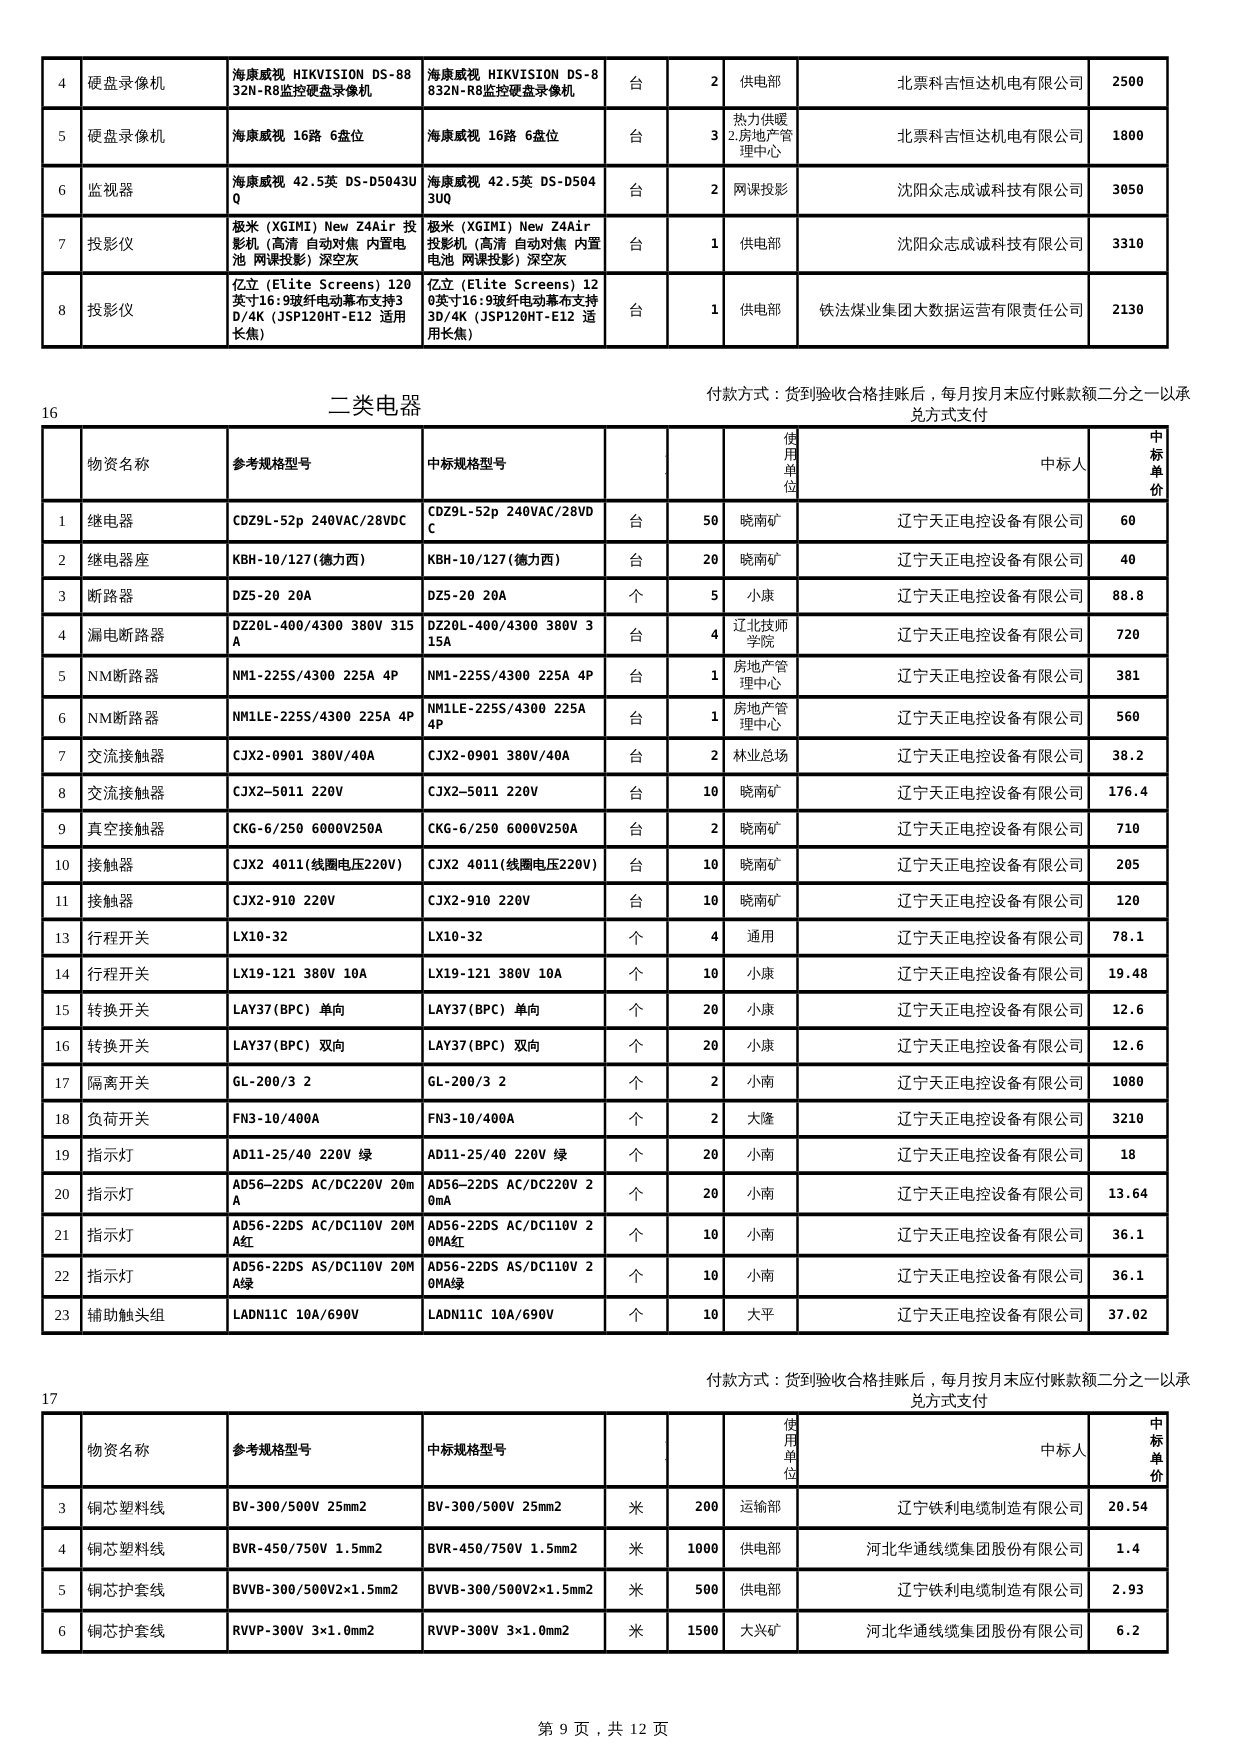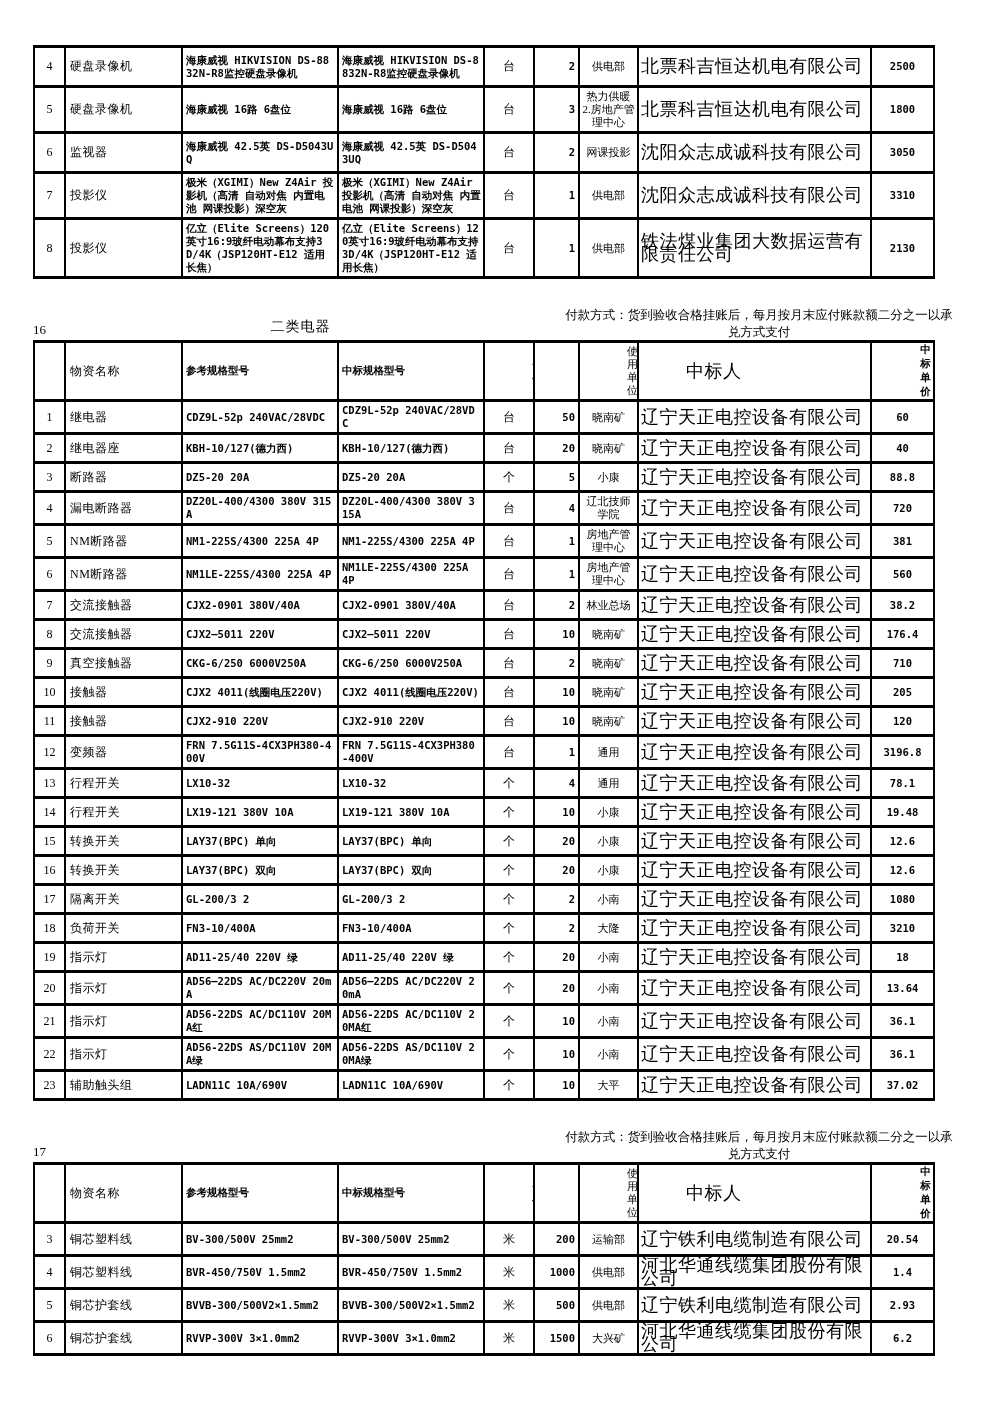--- a/index.html
+++ b/index.html
@@ -52,36 +52,36 @@
     text-align: left; padding-left: 3px;
     word-break: break-all; letter-spacing: 0;
   }
   .c4 { text-align: center; font-size: 12px; }
   .c5 {
     font-family: "DejaVu Sans Mono", monospace;
     font-weight: bold; font-size: 10.5px;
     text-align: right; padding-right: 3px;
   }
   .c6 { text-align: center; font-size: 11px; line-height: 13px; }
-  .c7 { text-align: left; font-size: 18px; letter-spacing: 0.5px; }
+  .c7 { text-align: right; font-size: 12px; letter-spacing: 0.5px; }
   .c8 {
     font-family: "DejaVu Sans Mono", monospace;
     font-weight: bold; font-size: 10.5px;
     text-align: center;
   }
 
   
   .section-head {
     display: flex;
     align-items: flex-end;
     width: 925px;
     margin: 8px 0 0 33px;
   }
   .sec-no { width: 30px; font-size: 13px; padding-bottom: 2px; }
-  .sec-title { flex: 0 0 475px; text-align: center; font-size: 14px; padding-bottom: 4px; letter-spacing: 1px; }
+  .sec-title { flex: 0 0 475px; text-align: center; font-size: 18px; padding-bottom: 4px; letter-spacing: 1px; }
   .sec-pay {
     margin-left: auto;
     width: 398px;
     font-size: 12.5px;
     line-height: 1.32;
     text-align: center;
     margin-top: 20px;
   }
 
   .footer {
@@ -316,31 +316,20 @@
           <td class="c1">接触器</td>
           <td class="c2">CJX2-910 220V</td>
           <td class="c3">CJX2-910 220V</td>
           <td class="c4">台</td>
           <td class="c5">10</td>
           <td class="c6">晓南矿</td>
           <td class="c7">辽宁天正电控设备有限公司</td>
           <td class="c8">120</td>
         </tr>
         <tr>
-          <td class="c0">12</td>
-          <td class="c1">变频器</td>
-          <td class="c2">FRN 7.5G11S-4CX3PH380-400V</td>
-          <td class="c3">FRN 7.5G11S-4CX3PH380-400V</td>
-          <td class="c4">台</td>
-          <td class="c5">1</td>
-          <td class="c6">通用</td>
-          <td class="c7">辽宁天正电控设备有限公司</td>
-          <td class="c8">3196.8</td>
-        </tr>
-        <tr>
           <td class="c0">13</td>
           <td class="c1">行程开关</td>
           <td class="c2">LX10-32</td>
           <td class="c3">LX10-32</td>
           <td class="c4">个</td>
           <td class="c5">4</td>
           <td class="c6">通用</td>
           <td class="c7">辽宁天正电控设备有限公司</td>
           <td class="c8">78.1</td>
         </tr>

